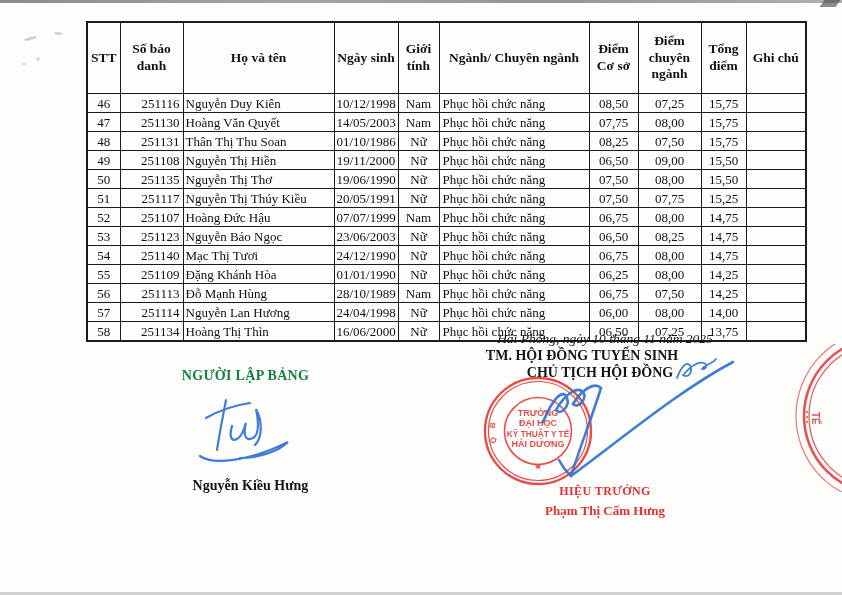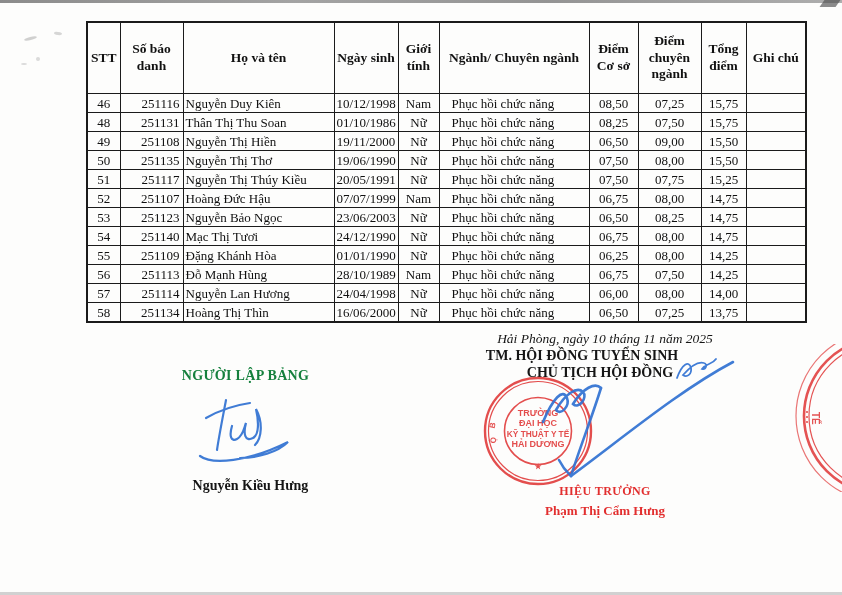--- a/index.html
+++ b/index.html
@@ -25,21 +25,21 @@
   .results th,.results td{border:1px solid #1b1b1b;overflow:hidden;}
   .results thead th{height:70px;font-weight:bold;font-size:13.5px;text-align:center;
     vertical-align:middle;line-height:1.25;padding:0 1px;color:#111;}
   .results tbody td{height:18px;font-size:13px;line-height:17px;padding:0 2px;
     white-space:nowrap;color:#101010;vertical-align:middle;}
   .results tbody td.c0{text-align:center;}
   .results tbody td.c1{text-align:right;padding-right:3px;}
   .results tbody td.c2{text-align:left;padding-left:2px;margin-top:11px;}
   .results tbody td.c3{text-align:center;}
   .results tbody td.c4{text-align:center;margin-left:20px;}
-  .results tbody td.c5{text-align:left;padding-left:12px;}
+  .results tbody td.c5{text-align:left;padding-left:3px;}
   .results tbody td.c6,.results tbody td.c7,.results tbody td.c8{text-align:center;}
 
   
   .abs{position:absolute;}
   .date-line{left:455px;top:331px;width:300px;text-align:center;font-style:italic;
     font-size:13.5px;color:#151515;}
   .committee1{left:432px;top:348px;width:300px;text-align:center;font-weight:bold;
     font-size:14px;color:#151515;}
   .committee2{left:450px;top:365px;width:300px;text-align:center;font-weight:bold;
     font-size:14px;color:#151515;}
@@ -102,20 +102,32 @@
           <td class="c2">Nguyễn Duy Kiên</td>
           <td class="c3">10/12/1998</td>
           <td class="c4">Nam</td>
           <td class="c5">Phục hồi chức năng</td>
           <td class="c6">08,50</td>
           <td class="c7">07,25</td>
           <td class="c8">15,75</td>
           <td class="c9"></td>
         </tr>
         <tr>
+          <td class="c0">47</td>
+          <td class="c1">251130</td>
+          <td class="c2">Hoàng Văn Quyết</td>
+          <td class="c3">14/05/2003</td>
+          <td class="c4">Nam</td>
+          <td class="c5">Phục hồi chức năng</td>
+          <td class="c6">07,75</td>
+          <td class="c7">08,00</td>
+          <td class="c8">15,75</td>
+          <td class="c9"></td>
+        </tr>
+        <tr>
           <td class="c0">48</td>
           <td class="c1">251131</td>
           <td class="c2">Thân Thị Thu Soan</td>
           <td class="c3">01/10/1986</td>
           <td class="c4">Nữ</td>
           <td class="c5">Phục hồi chức năng</td>
           <td class="c6">08,25</td>
           <td class="c7">07,50</td>
           <td class="c8">15,75</td>
           <td class="c9"></td>

